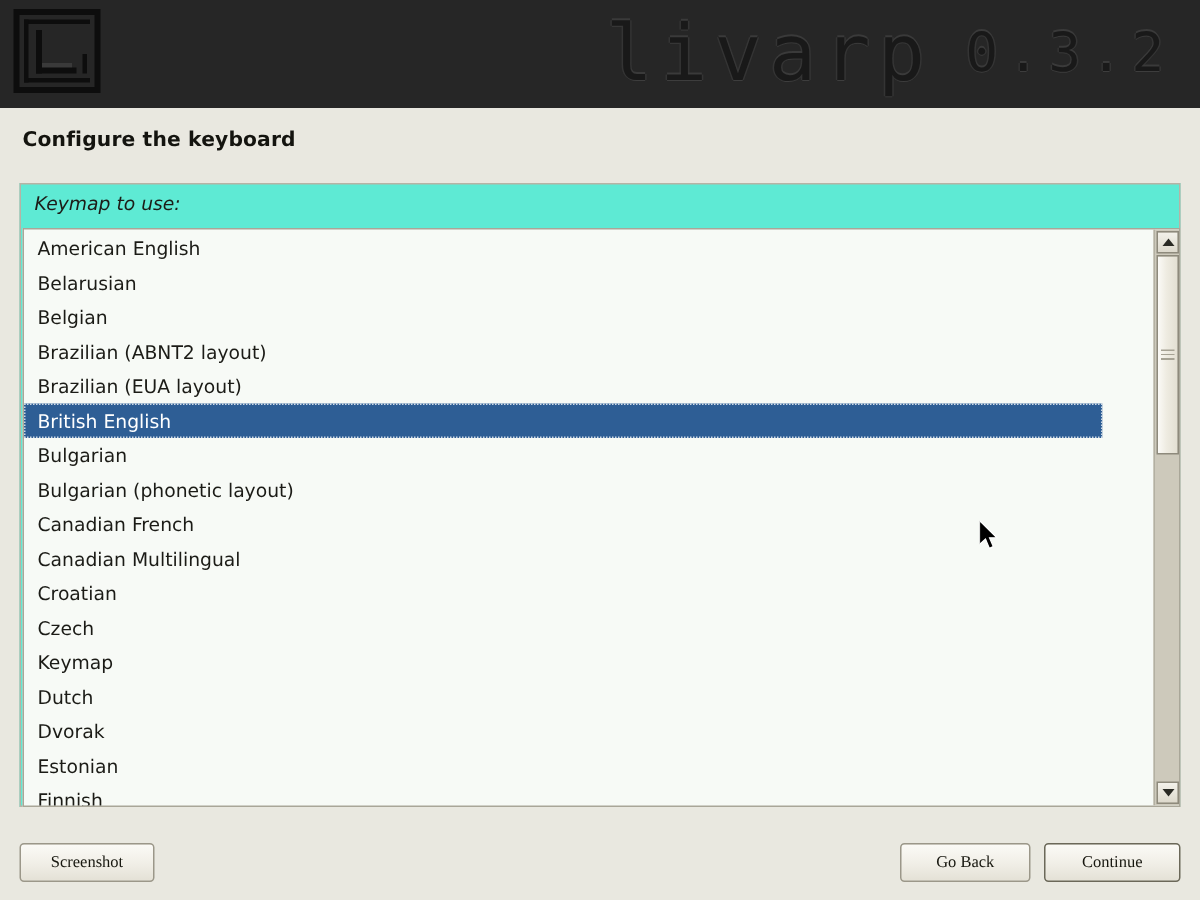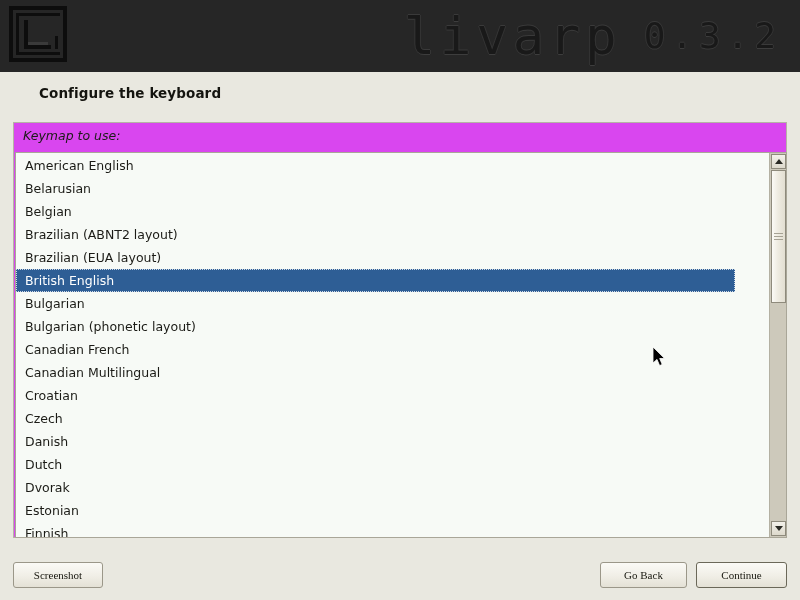--- a/index.html
+++ b/index.html
@@ -117,33 +117,32 @@
 
   
   .step-title {
     position: absolute;
     left: 15px;
     top: 85px;
     font-size: 13.5px;
     font-weight: bold;
     color: #14140f;
     letter-spacing: 0.1px;
-    margin-left: 24px;
   }
 
   
   .frame {
     position: absolute;
     left: 13px;
     top: 122px;
     width: 774px;
     height: 416px;
     border: 1px solid #b6b3a5;
     box-sizing: border-box;
-    background: #d946ef;
+    background: #5eead4;
   }
   .frame-label {
     position: absolute;
     left: 9px;
     top: 5px;
     font-size: 12.5px;
     font-style: italic;
     color: #1c1c17;
   }
 
@@ -312,21 +311,21 @@
             <div class="list-item">Belgian</div>
             <div class="list-item">Brazilian (ABNT2 layout)</div>
             <div class="list-item">Brazilian (EUA layout)</div>
             <div class="list-item selected">British English</div>
             <div class="list-item">Bulgarian</div>
             <div class="list-item">Bulgarian (phonetic layout)</div>
             <div class="list-item">Canadian French</div>
             <div class="list-item">Canadian Multilingual</div>
             <div class="list-item">Croatian</div>
             <div class="list-item">Czech</div>
-            <div class="list-item">Danish</div>
+            <div class="list-item">Keymap</div>
             <div class="list-item">Dutch</div>
             <div class="list-item">Dvorak</div>
             <div class="list-item">Estonian</div>
             <div class="list-item">Finnish</div>
           </div>
       </div>
 
       <div class="vscroll">
         <div class="sb-btn up">
           <span class="arrow-up"></span>

